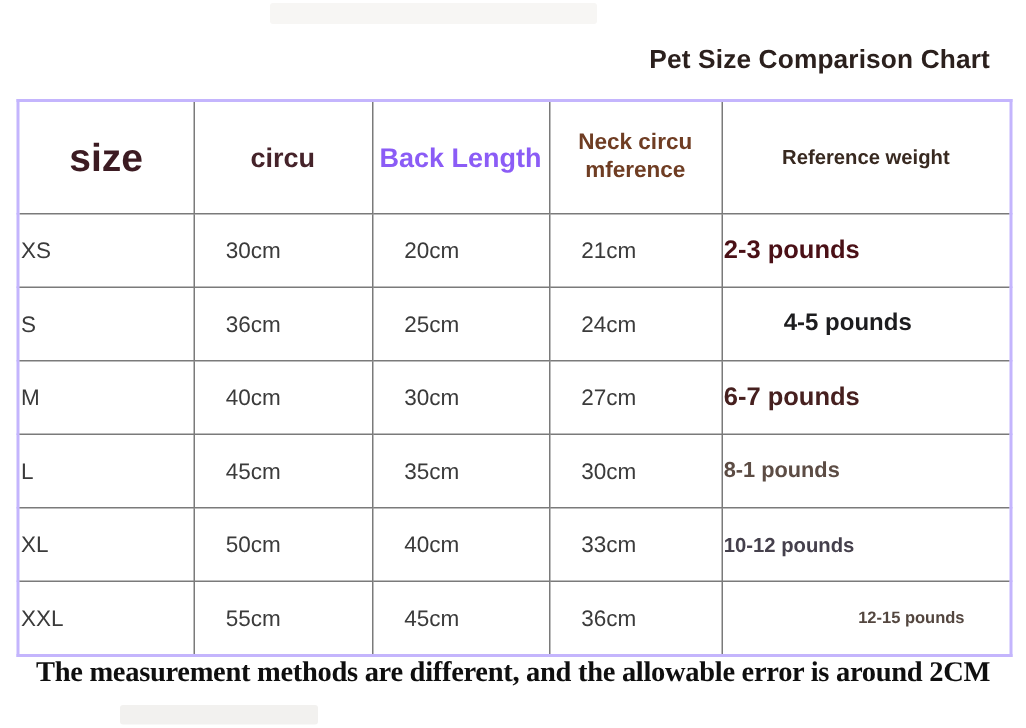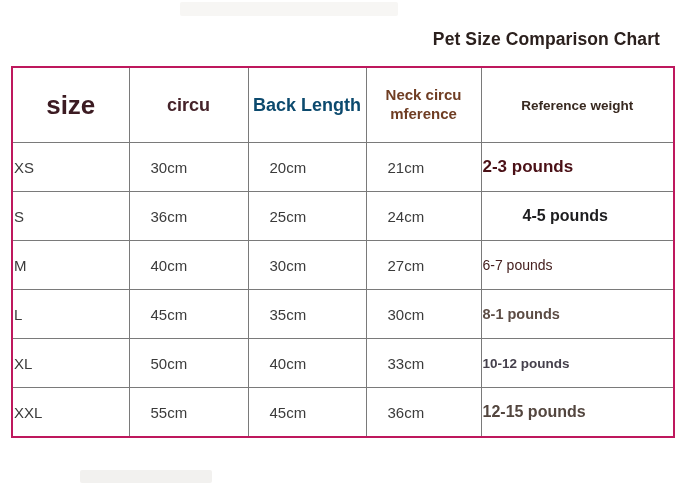--- a/index.html
+++ b/index.html
@@ -40,21 +40,21 @@
   }
   table.size-table col.c1 { width: 117px; }
   table.size-table col.c2 { width: 119px; }
   table.size-table col.c3 { width: 118px; }
   table.size-table col.c4 { width: 115px; }
   table.size-table col.c5 { width: 193px; }
   table.size-table th, table.size-table td {
     border: 1px solid #7a7a7a;
     background: #ffffff;
   }
-  table.size-table { border: 2px solid #be185d; }
+  table.size-table { border: 2px solid #c4b5fd; }
   table.size-table th {
     height: 74px;
     text-align: center;
     vertical-align: middle;
     font-weight: 700;
     padding: 0 2px;
   }
   table.size-table th .th-label { white-space: pre-line; line-height: 1.25; display: inline-block; }
   table.size-table td {
     height: 46px;
@@ -102,21 +102,21 @@
     </colgroup>
     <thead>
       <tr>
         <th>
           <span class="th-label" style="color: rgb(60, 27, 34); font-size: 26px;">size</span>
         </th>
         <th>
           <span class="th-label" style="color: rgb(69, 35, 42); font-size: 18px;">circu</span>
         </th>
         <th>
-          <span class="th-label" style="color: #0c4a6e; font-size: 18px; text-align: center;">Back Length</span>
+          <span class="th-label" style="color: #8b5cf6; font-size: 18px; text-align: center;">Back Length</span>
         </th>
         <th>
           <span class="th-label" style="color: rgb(111, 61, 35); font-size: 15px;">Neck circu
 mference</span>
         </th>
         <th>
           <span class="th-label" style="color: rgb(56, 41, 32); font-size: 13.5px;">Reference weight</span>
         </th>
       </tr>
     </thead>
@@ -133,42 +133,43 @@
         <td class="cell-cm">36cm</td>
         <td class="cell-cm">25cm</td>
         <td class="cell-cm">24cm</td>
         <td class="cell-weight" style="color: rgb(29, 29, 31); font-size: 16px; font-weight: 700; padding-left: 41px;">4-5 pounds</td>
       </tr>
       <tr>
         <td class="cell-size">M</td>
         <td class="cell-cm">40cm</td>
         <td class="cell-cm">30cm</td>
         <td class="cell-cm">27cm</td>
-        <td class="cell-weight" style="color: rgb(70, 32, 31); font-size: 14px; font-weight: 400;">6-7 pounds</td>
+        <td class="cell-weight" style="color: rgb(70, 32, 31); font-size: 17px; font-weight: 700;">6-7 pounds</td>
       </tr>
       <tr>
         <td class="cell-size">L</td>
         <td class="cell-cm">45cm</td>
         <td class="cell-cm">35cm</td>
         <td class="cell-cm">30cm</td>
         <td class="cell-weight" style="color: rgb(92, 76, 68); font-size: 14.5px; font-weight: 600;">8-1 pounds</td>
       </tr>
       <tr>
         <td class="cell-size">XL</td>
         <td class="cell-cm">50cm</td>
         <td class="cell-cm">40cm</td>
         <td class="cell-cm">33cm</td>
         <td class="cell-weight" style="color: rgb(69, 64, 76); font-size: 13.5px; font-weight: 600;">10-12 pounds</td>
       </tr>
       <tr>
         <td class="cell-size">XXL</td>
         <td class="cell-cm">55cm</td>
         <td class="cell-cm">45cm</td>
         <td class="cell-cm">36cm</td>
-        <td class="cell-weight" style="color: rgb(83, 70, 63); font-size: 16px; font-weight: 600;">12-15 pounds</td>
+        <td class="cell-weight" style="color: rgb(83, 70, 63); font-size: 11px; font-weight: 600; text-align: right;">12-15 pounds</td>
       </tr>
     </tbody>
   </table>
 
+  <div class="caption">The measurement methods are different, and the allowable error is around 2CM</div>
 
   <div class="watermark-bottom"></div>
 
 </div>
 
 </body></html>

